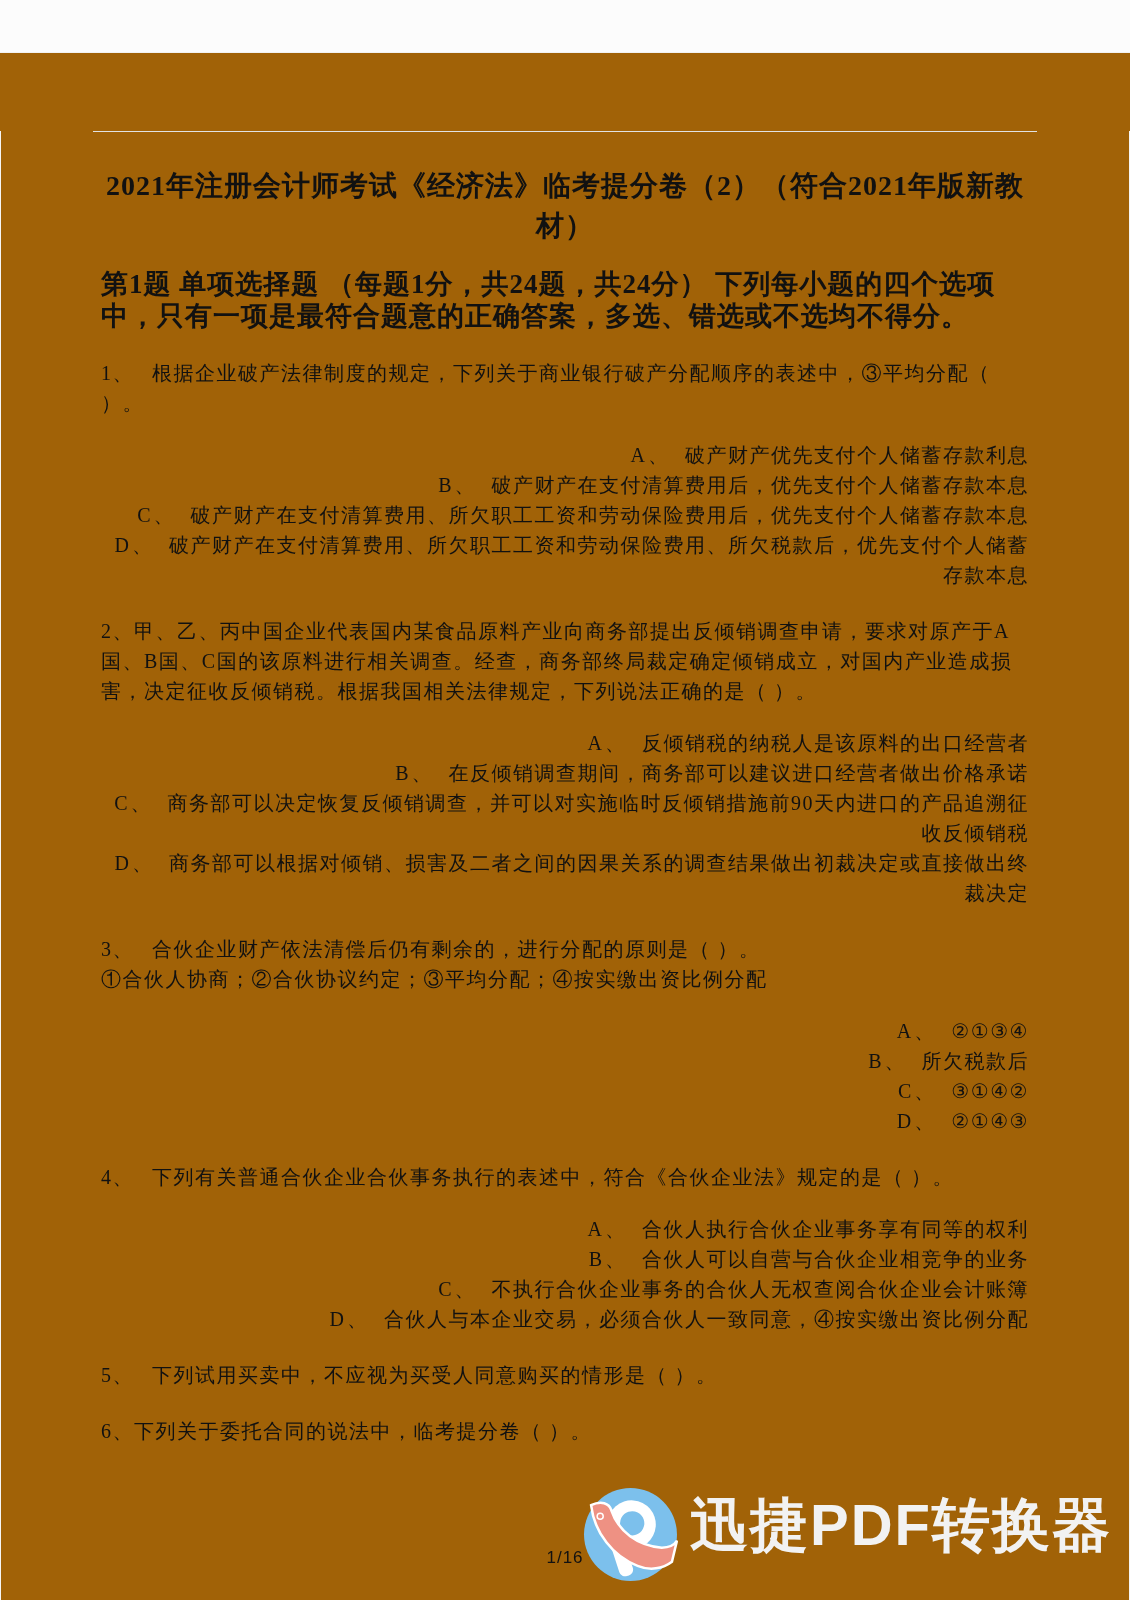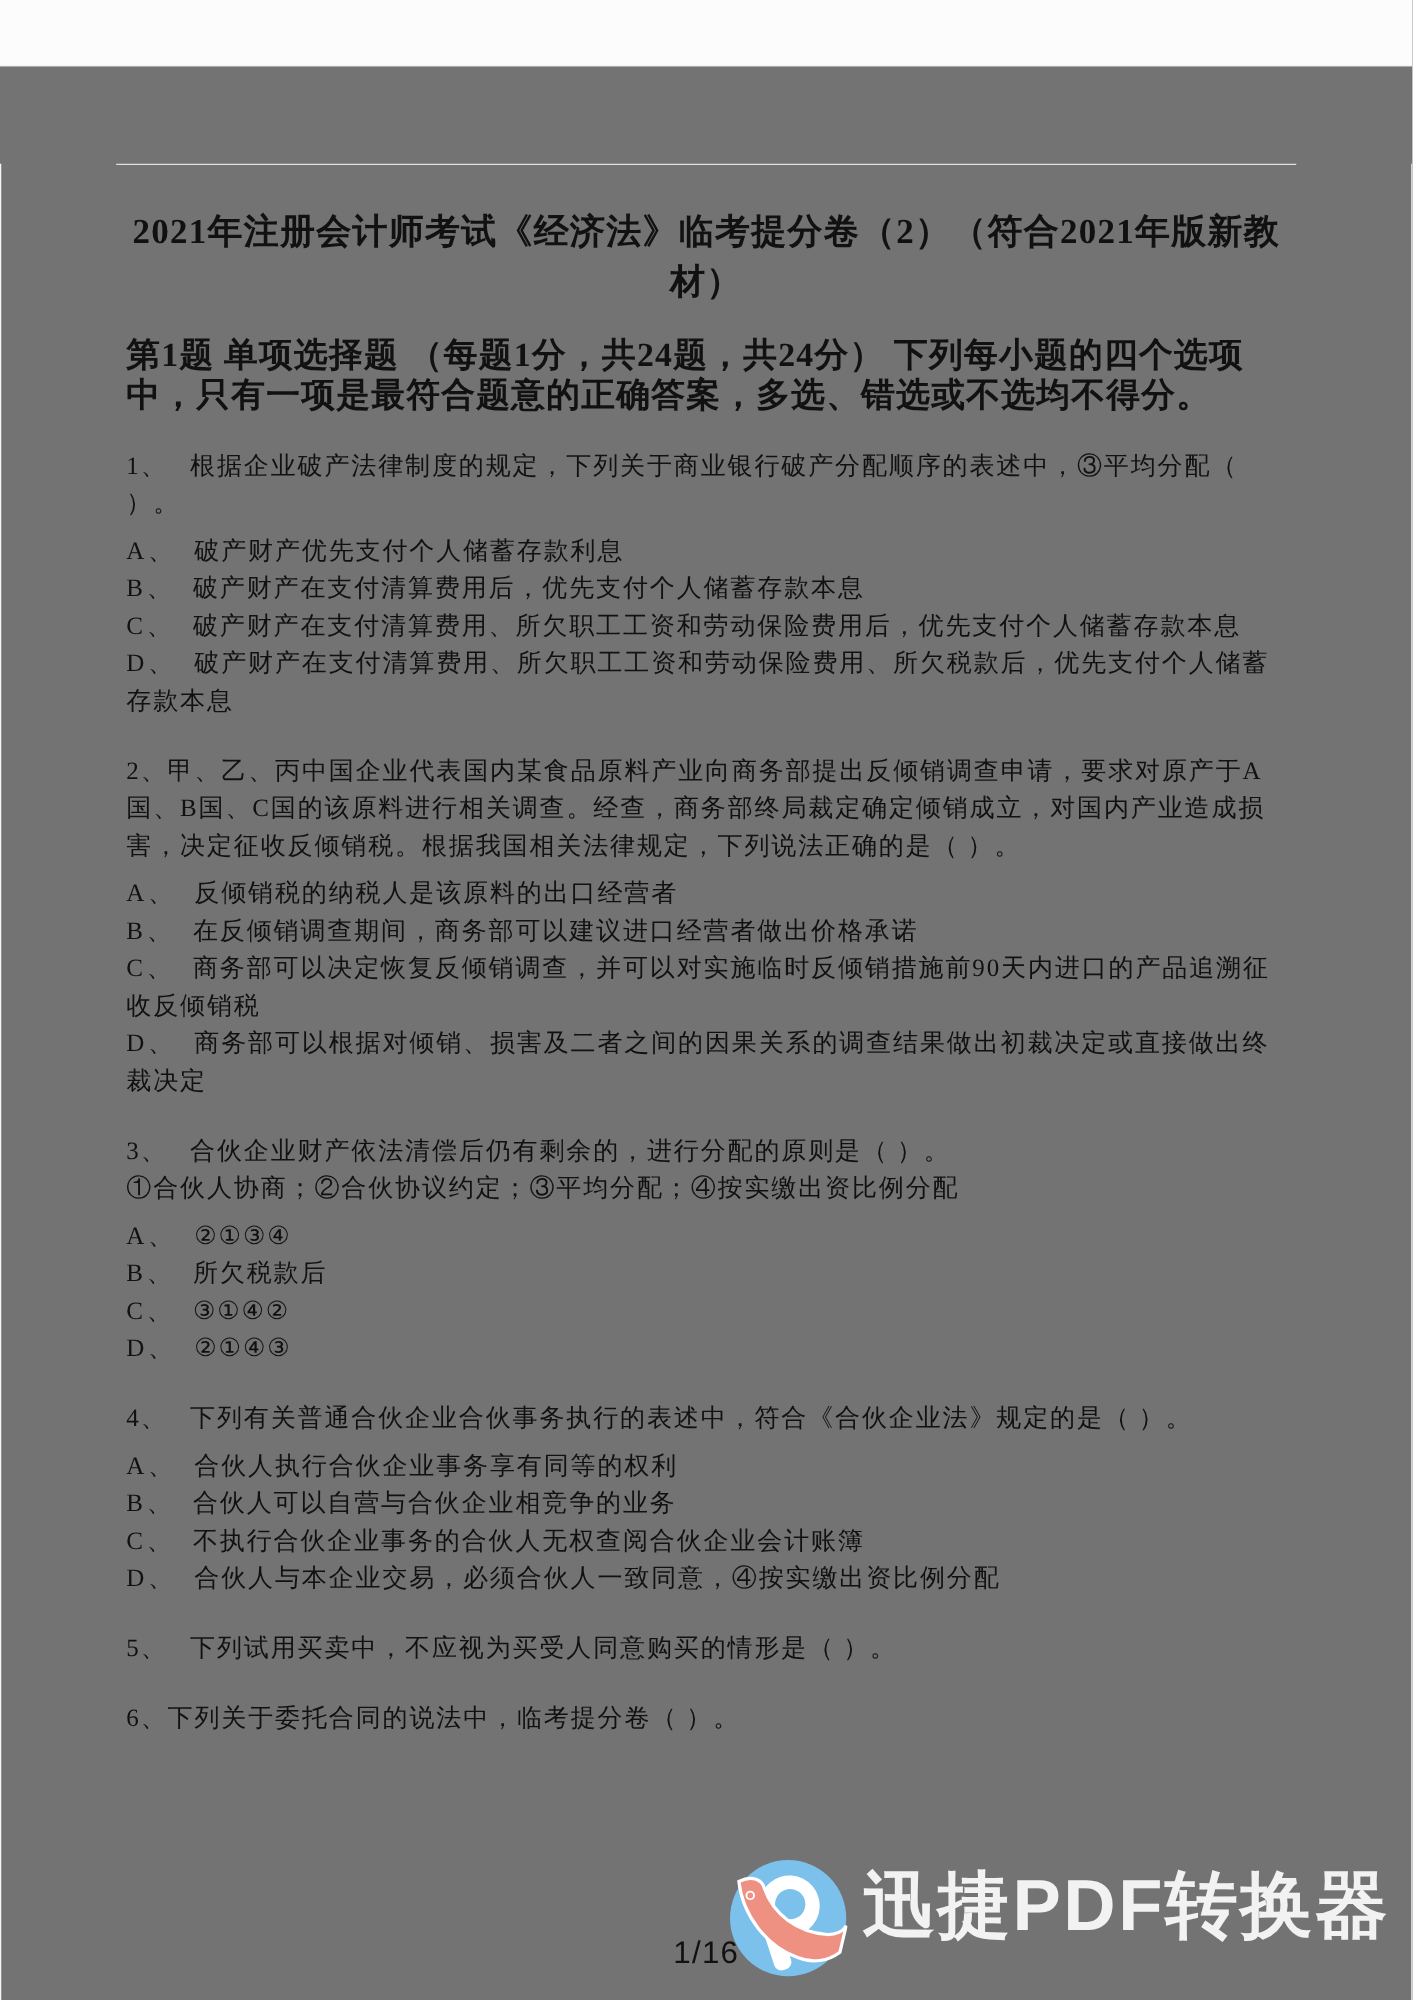--- a/index.html
+++ b/index.html
@@ -1,19 +1,19 @@
 <!DOCTYPE html>
 <html><head>
 <meta charset="utf-8">
 <style>
   html,body{margin:0;padding:0;background:#ffffff;}
   .page{
     position:relative;
     width:1130px;height:1600px;
-    background:#737373;
+    background:#a16207;
     overflow:hidden;
     font-family:"Liberation Serif","DejaVu Serif",serif;
     color:#111111;
   }
   .top-gap{
     height:52px;background:#fcfcfc;border-bottom:1px solid #f2f2f2;
   }
   .page-body{
     border-left:1px solid #f5f5f5;border-right:1px solid #f5f5f5;
     min-height:1546px;
@@ -29,26 +29,26 @@
   }
   .section-header{
     margin:22px 100px 0 100px;
     font-size:27px;line-height:32px;font-weight:bold;
     letter-spacing:1px;
   }
   .question{margin:26px 100px 0 100px;}
   .stem,.stem-sub,.option{
     margin:0;font-size:20px;line-height:30px;letter-spacing:1.5px;
   }
-  .options{margin-top:8px;}
+  .options{margin-top:22px;text-align:right;}
   .qnum.sp{margin-right:18px;}
   .opt-label{margin-right:14px;letter-spacing:3px;}
   .page-number{
     position:absolute;left:0;top:1548px;width:100%;
-    text-align:center;font-size:25px;letter-spacing:1px;
+    text-align:center;font-size:17px;letter-spacing:1px;
     font-family:"Liberation Sans","DejaVu Sans",sans-serif;color:#111;
     z-index:3;
   }
   .watermark-logo{
     position:absolute;left:583px;top:1487px;width:95px;height:95px;
     z-index:1;
   }
   .watermark-text{
     position:absolute;left:690px;top:1490px;
     font-family:"Liberation Sans","DejaVu Sans",sans-serif;

